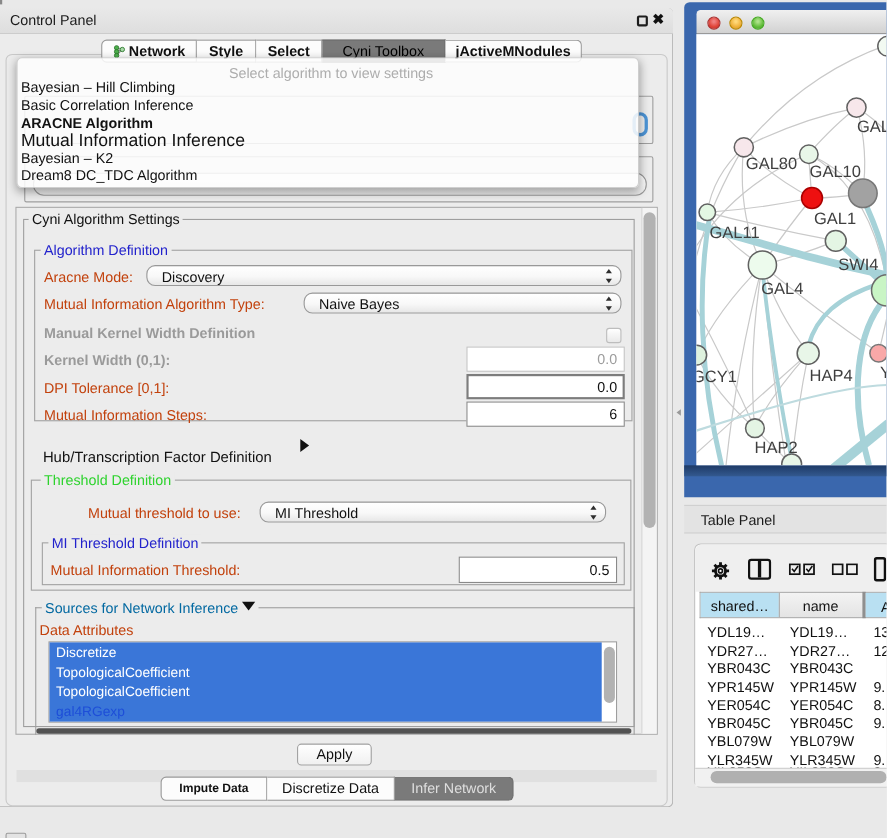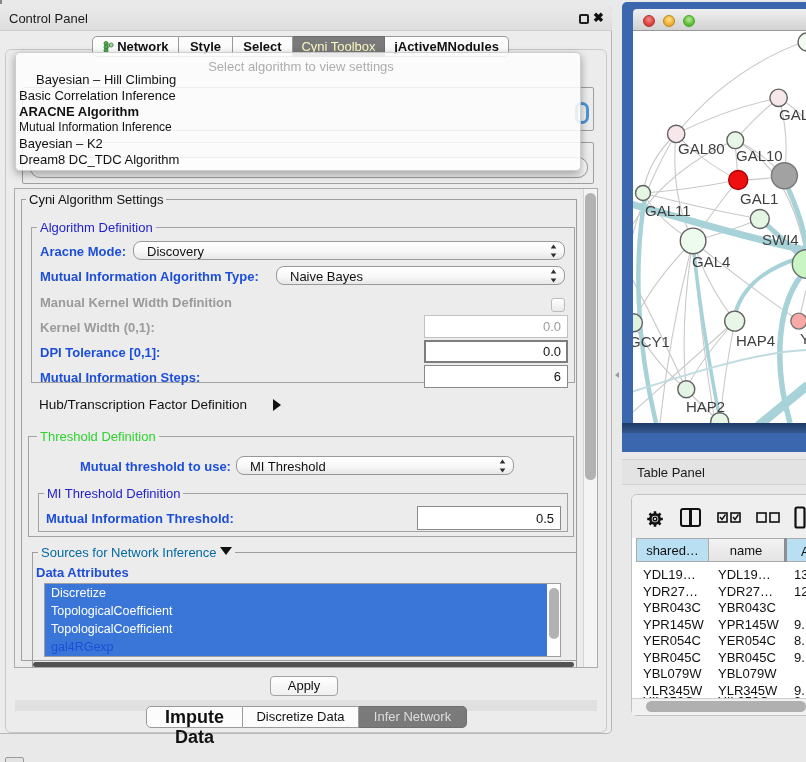--- a/index.html
+++ b/index.html
@@ -1,20 +1,20 @@
 <!DOCTYPE html>
 <html><head>
 <meta charset="utf-8">
 <style>
   * { margin:0; padding:0; box-sizing:border-box; }
   html,body { width:806px; height:762px; overflow:hidden; }
   body { background:#e9e9e9; font-family:"Liberation Sans", sans-serif; position:relative; }
   .abs { position:absolute; }
   .lbl { position:absolute; font-size:13px; color:#111; white-space:nowrap; }
-  .blbl { position:absolute; font-size:13px; font-weight:bold; color:#1d4ed8; white-space:nowrap;text-align:right; }
+  .blbl { position:absolute; font-size:13px; font-weight:normal; color:#c2410c; white-space:nowrap;text-align:right; }
   .glbl { position:absolute; font-size:13px; font-weight:bold; color:#9a9a9a; white-space:nowrap; }
   .combo { position:absolute; border:1px solid #999999; border-radius:8px;
            background:linear-gradient(#ffffff,#f8f8f8 55%,#e7e7e7); height:19px; }
   .combo .ctext { position:absolute; left:13px; top:2px; font-size:13px; color:#111; }
   .arrows { position:absolute; right:6px; top:2px; width:9px; height:14px; }
   .field { position:absolute; background:#fff; font-size:13px; text-align:right; }
 </style>
 </head>
 <body>
 
@@ -32,21 +32,21 @@
 <div class="abs" style="left:92px; top:36px; height:21px; display:flex;">
   <div style="width:87px; background:#fcfcfc; border:1px solid #9a9a9a; border-radius:5px 0 0 5px; font-size:13px; font-weight:bold; color:#111; text-align:center; line-height:19px;"><svg width="11" height="12" viewBox="0 0 11 12" style="vertical-align:-2px;">
         <path d="M3 2.5 L8 4 M3 6 L8 4 M3 9.5 L8 4" stroke="#888" stroke-width="1"></path>
         <circle cx="3" cy="2.5" r="2" fill="#4cae4c" stroke="#2d7a2d" stroke-width="0.8"></circle>
         <circle cx="3" cy="6" r="2" fill="#4cae4c" stroke="#2d7a2d" stroke-width="0.8"></circle>
         <circle cx="3" cy="9.5" r="2" fill="#4cae4c" stroke="#2d7a2d" stroke-width="0.8"></circle>
         <circle cx="8.2" cy="4" r="2" fill="#a8d8a8" stroke="#2d7a2d" stroke-width="0.8"></circle>
       </svg> Network</div>
   <div style="width:54px; background:#fcfcfc; border:1px solid #9a9a9a; border-left:none; font-size:13px; font-weight:bold; color:#111; text-align:center; line-height:19px;">Style</div>
   <div style="width:60px; background:#fcfcfc; border:1px solid #9a9a9a; border-left:none; font-size:13px; font-weight:bold; color:#111; text-align:center; line-height:19px;">Select</div>
-  <div style="width:92px; background:#7a7a7a; border:1px solid #6e6e6e; border-left:none; font-size:13px; color:#fef9c3; text-align:center; line-height:19px;">Cyni Toolbox</div>
+  <div style="width:112px; background:#7a7a7a; border:1px solid #6e6e6e; border-left:none; font-size:13px; color:#000000; text-align:center; line-height:19px;">Cyni Toolbox</div>
   <div style="width:124px; background:#fcfcfc; border:1px solid #9a9a9a; border-left:none; border-radius:0 5px 5px 0; font-size:13px; font-weight:bold; color:#111; text-align:center; line-height:19px;">jActiveMNodules</div>
 </div>
 
 <div class="abs" style="left:22px; top:87px; width:572px; height:44px; border:1px solid #9e9e9e; border-radius:2px; background:#ececec;"></div>
 <div class="abs" style="left:575px; top:102px; width:14px; height:22px; border:3px solid #4d94d5; border-radius:7px; background:#f0f0f0;"></div>
 <div class="abs" style="left:22px; top:142px; width:572px; height:42px; border:1px solid #9e9e9e; border-radius:2px; background:#ececec;"></div>
 <div class="combo" style="left:30px; top:157px; width:558px; height:21px; border-radius:10px;"></div>
 
 <div class="abs" style="left:14px; top:188px; width:584px; height:480px; border:1px solid #ababab; background:#ececec;"></div>
 
@@ -79,28 +79,28 @@
 
 <div class="glbl" style="left:40px; top:320px;">Kernel Width (0,1):</div>
 <div class="field" style="left:424px; top:315px; width:144px; height:23px; border:1px solid #c2c2c2; color:#9d9d9d; padding:3px 6px 0 0;">0.0</div>
 
 <div class="blbl" style="left:40px; top:345px;">DPI Tolerance [0,1]:</div>
 <div class="field" style="left:424px; top:340px; width:144px; height:23px; border:2px solid #7d7d7d; color:#111; padding:2px 5px 0 0;">0.0</div>
 
 <div class="blbl" style="left:40px; top:370px;">Mutual Information Steps:</div>
 <div class="field" style="left:424px; top:365px; width:144px; height:23px; border:1px solid #8a8a8a; color:#111; padding:3px 6px 0 0;">6</div>
 
-<div class="lbl" style="left:39px; top:397px; font-size:13.5px;">Hub/Transcription Factor Definition</div>
+<div class="lbl" style="left:39px; top:408px; font-size:13.5px;">Hub/Transcription Factor Definition</div>
 <div class="abs" style="left:273px; top:399px; width:0; height:0; border-left:8px solid #111; border-top:6px solid transparent; border-bottom:6px solid transparent;"></div>
 
 <div class="abs" style="left:28px; top:436px; width:546px; height:101px; border:1px solid #a2a2a2;"></div>
 <div class="abs" style="left:37px; top:429px; font-size:13px; color:#2ed32e; background:#ececec; padding:0 3px;">Threshold Definition</div>
 
 <div class="blbl" style="left:80px; top:459px;">Mutual threshold to use:</div>
-<div class="combo" style="left:236px; top:456px; width:278px;">
+<div class="combo" style="left:236px; top:456px; width:315px;">
     <span class="ctext">MI Threshold</span>
   <svg class="arrows" viewBox="0 0 9 14">
       <path d="M4.5 0.5 L7.3 4.5 H1.7 Z" fill="#2e2e2e"></path>
       <path d="M4.5 13.5 L7.3 9.5 H1.7 Z" fill="#2e2e2e"></path>
     </svg>
   </div>
 
 <div class="abs" style="left:38px; top:493px; width:530px; height:39px; border:1px solid #a2a2a2;"></div>
 <div class="abs" style="left:44px; top:486px; font-size:13px; color:#2222cc; background:#ececec; padding:0 3px;">MI Threshold Definition</div>
 
@@ -121,31 +121,31 @@
 <div class="abs" style="left:549px; top:588px; width:10px; height:51px; background:#b2b2b2; border-radius:5px;"></div>
 
 <div class="abs" style="left:583px; top:189px; width:14px; height:478px; background:#f4f4f4; border-left:1px solid #d4d4d4;"></div>
 <div class="abs" style="left:585px; top:193px; width:11px; height:287px; background:#b2b2b2; border-radius:5.5px;"></div>
 
 <div class="abs" style="left:33px; top:662px; width:541px; height:5px; background:#525252; border-radius:2.5px;"></div>
 
 <div class="abs" style="left:270px; top:676px; width:68px; height:20px; border:1px solid #a3a3a3; border-radius:4px; background:linear-gradient(#ffffff,#f0f0f0); text-align:center; font-size:13px; color:#111; line-height:18px;">Apply</div>
 
 <div class="abs" style="left:146px; top:706px; height:22px; display:flex;">
-  <div style="width:97px; background:#fcfcfc; border:1px solid #9a9a9a; border-radius:5px 0 0 5px; font-size:18px; font-weight:bold; color:#111; text-align:center; line-height:20px;">Impute Data</div>
+  <div style="width:97px; background:#fcfcfc; border:1px solid #9a9a9a; border-radius:5px 0 0 5px; font-size:11px; font-weight:bold; color:#111; text-align:center; line-height:20px;">Impute Data</div>
   <div style="width:116px; background:#fcfcfc; border:1px solid #9a9a9a; border-left:none; font-size:13px; font-weight:normal; color:#111; text-align:center; line-height:20px;">Discretize Data</div>
   <div style="width:108px; background:#7a7a7a; border:1px solid #6e6e6e; border-left:none; border-radius:0 5px 5px 0; font-size:13px; color:#dedede; text-align:center; line-height:20px;">Infer Network</div>
 </div>
 
 <div class="abs" style="left:15px; top:52px; width:566px; height:119px; border-radius:5px; background:rgba(253,253,253,0.86); border:1px solid rgba(150,150,150,0.45); box-shadow:0 3px 9px rgba(0,0,0,0.35);">
   <div style="position:absolute; left:115px; top:6px; width:340px; text-align:center; font-size:13px; color:#adadad;">Select algorithm to view settings</div>
-  <div style="position:absolute; left:20px; top:19px; font-size:13px; color:#111;">Bayesian – Hill Climbing</div>
+  <div style="position:absolute; left:3px; top:19px; font-size:13px; color:#111;">Bayesian – Hill Climbing</div>
   <div style="position:absolute; left:3px; top:35px; font-size:13px; color:#111;">Basic Correlation Inference</div>
   <div style="position:absolute; left:3px; top:51px; font-size:13px; color:#111; font-weight:bold;">ARACNE Algorithm</div>
-  <div style="position:absolute; left:3px; top:67px; font-size:12px; color:#111;">Mutual Information Inference</div>
+  <div style="position:absolute; left:3px; top:67px; font-size:16px; color:#111;">Mutual Information Inference</div>
   <div style="position:absolute; left:3px; top:83px; font-size:13px; color:#111;">Bayesian – K2</div>
   <div style="position:absolute; left:3px; top:99px; font-size:13px; color:#111;">Dream8 DC_TDC Algorithm</div>
 </div>
 
 <div class="abs" style="left:615px; top:372px; width:0; height:0; border-top:3px solid transparent; border-bottom:3px solid transparent; border-right:4px solid #999;"></div>
 
 <div class="abs" style="left:5px; top:757px; width:19px; height:10px; border:1px solid #9a9a9a; background:#e3e3e3; border-radius:2px;"></div>
 
 <div class="abs" style="left:622px; top:2px; width:184px; height:450px; background:#3a67ad; border-radius:5px 0 0 0;"></div>
 <div class="abs" style="left:622px; top:423px; width:184px; height:10px; background:linear-gradient(#1e3a66,#33598f);"></div>

